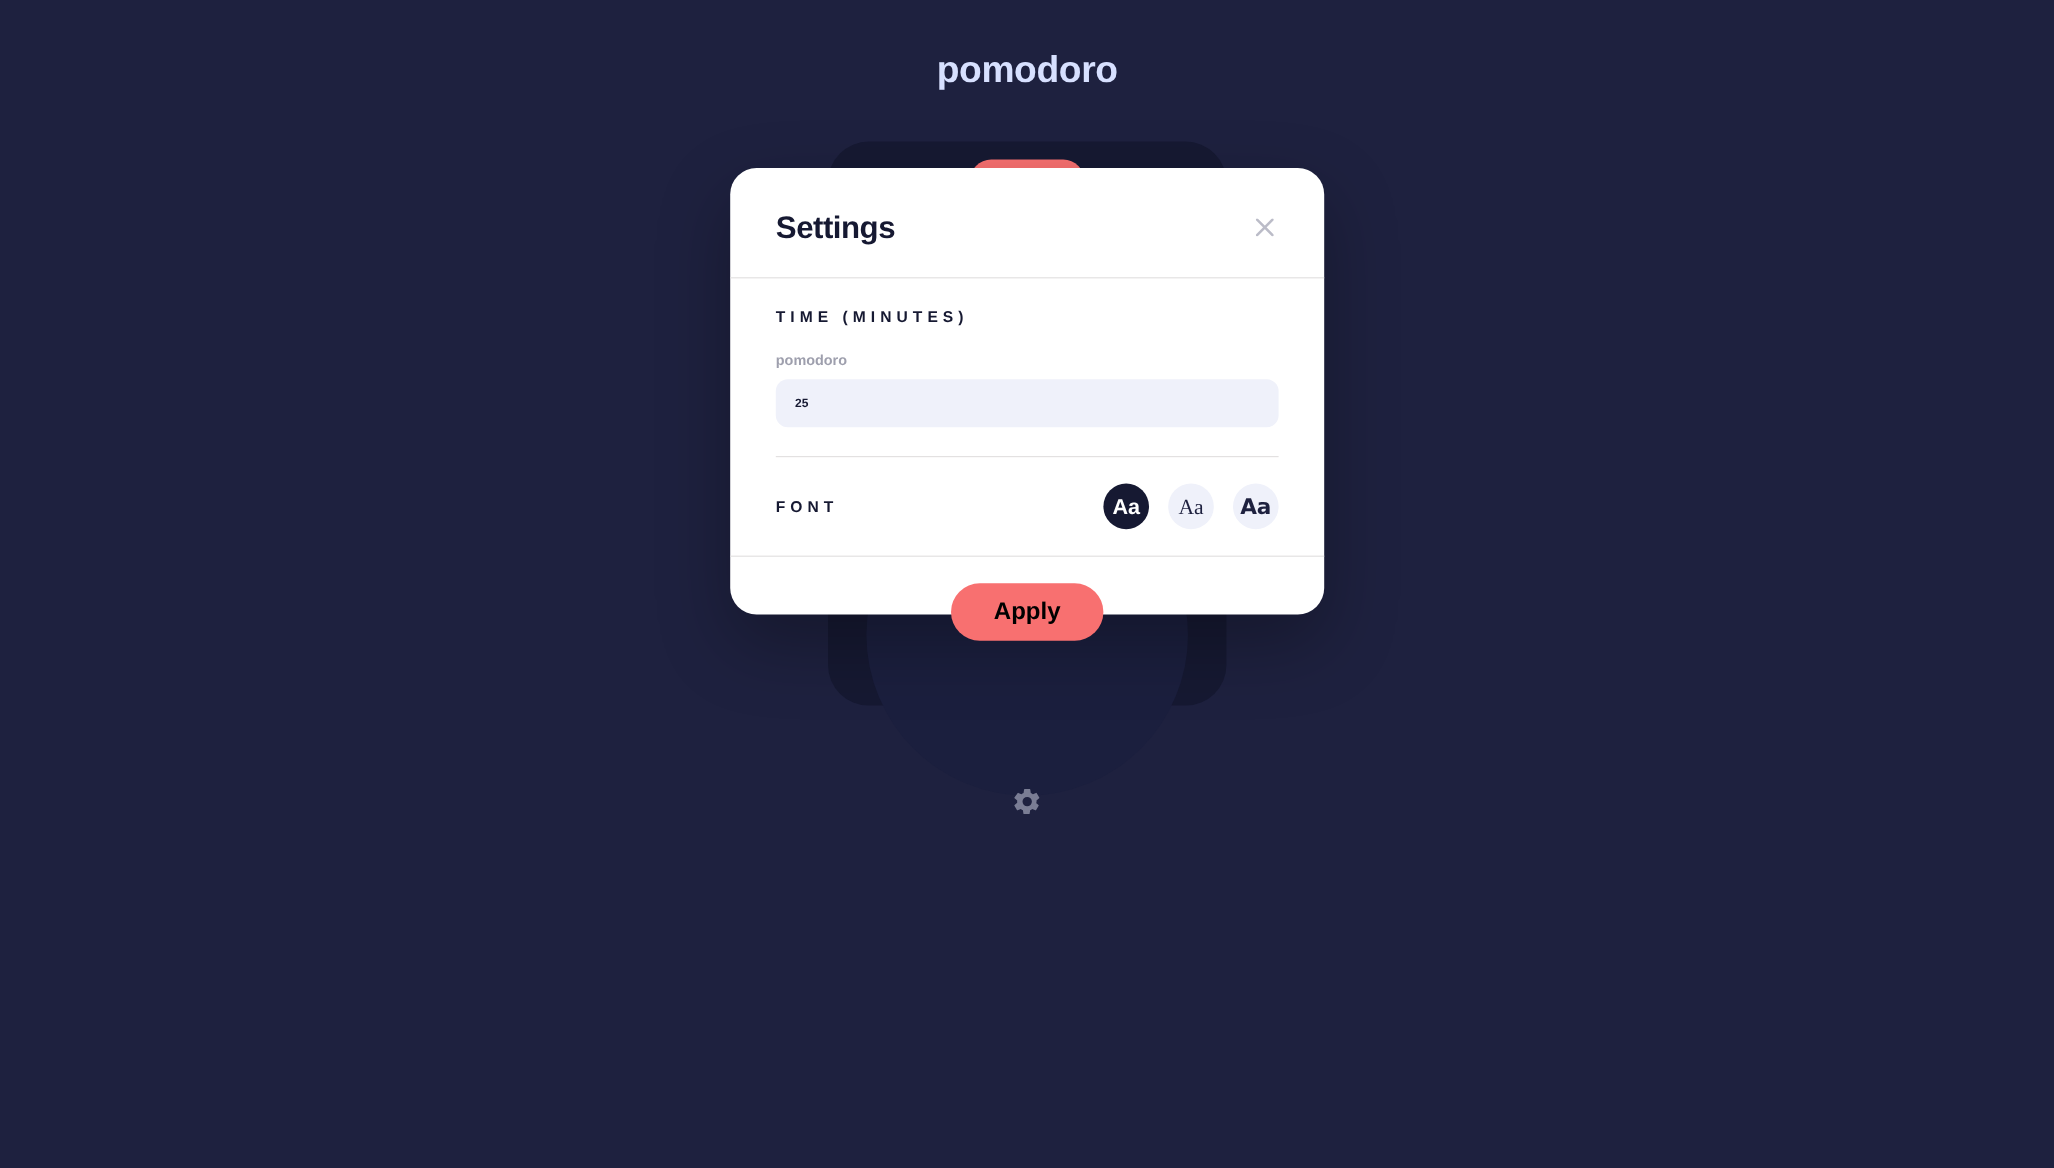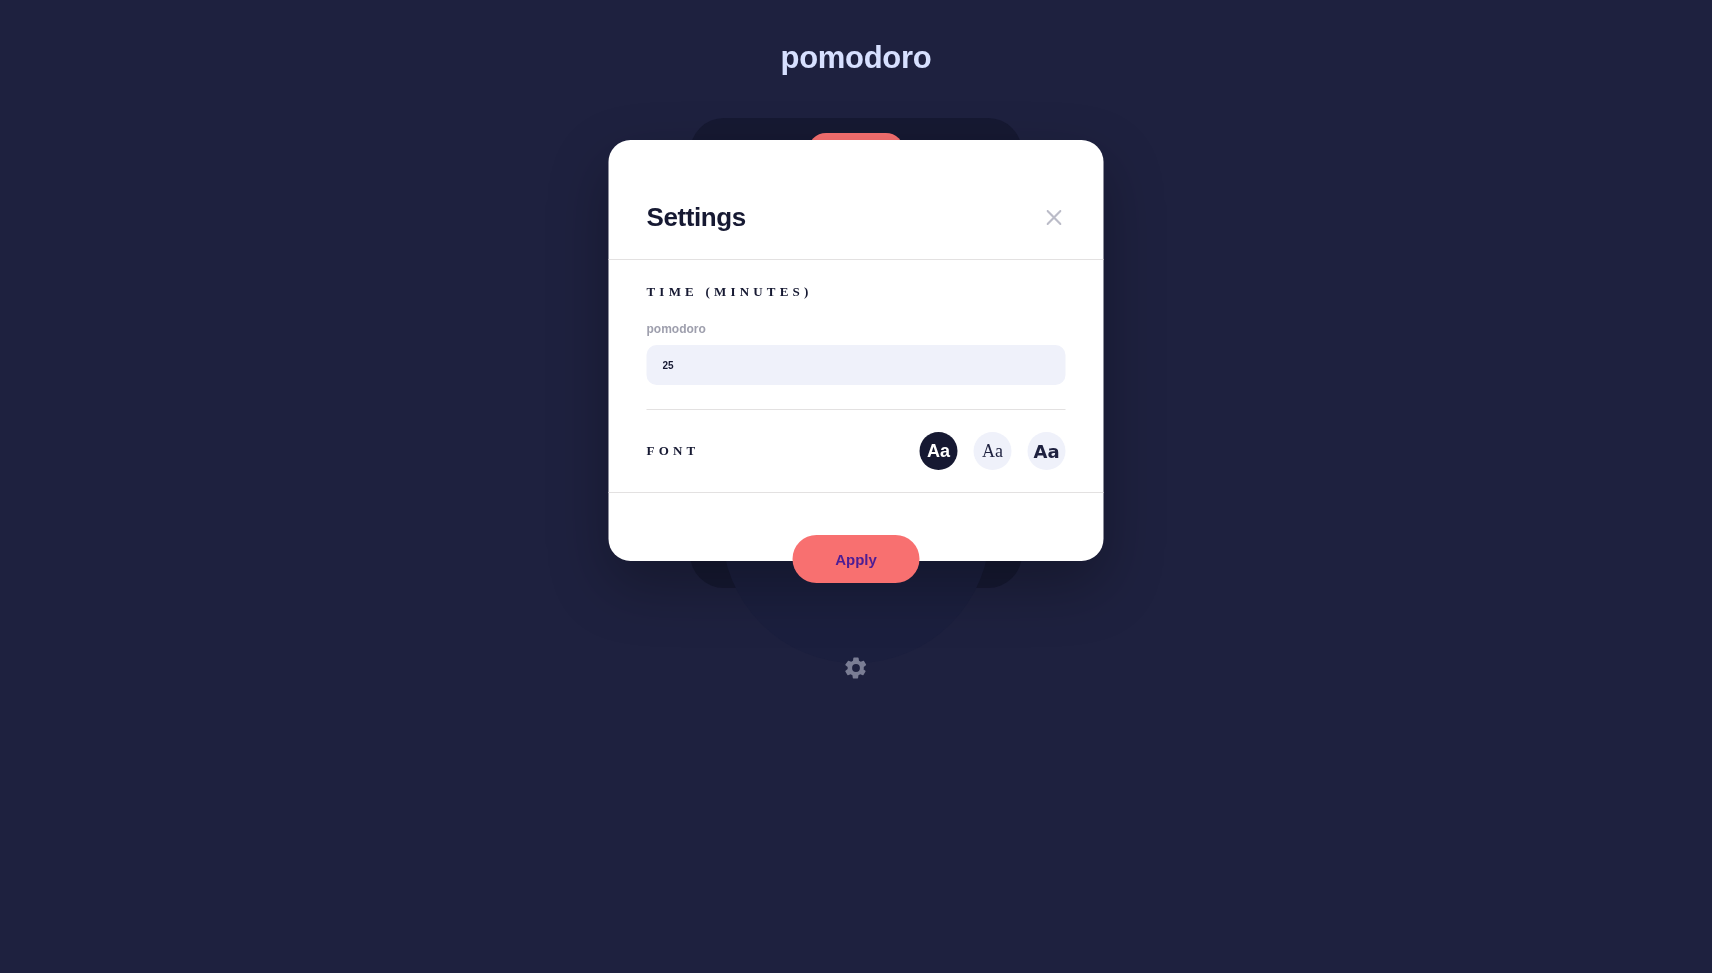--- a/index.html
+++ b/index.html
@@ -94,21 +94,20 @@
     box-shadow: 0 24px 60px rgba(0,0,0,0.28);
     z-index: 10;
   }
 
   #modal-header {
     display: flex;
     align-items: center;
     justify-content: space-between;
     padding: 34px 38px 26px 38px;
     border-bottom: 1px solid #E3E1E1;
-    margin-top: 28px;
   }
 
   #modal-title {
     font-size: 26px;
     font-weight: 700;
     color: #161932;
     letter-spacing: -0.4px;
   }
 
   #close-button {
@@ -120,21 +119,20 @@
     opacity: 0.55;
   }
   #close-button svg { width: 15px; height: 15px; display: block; }
 
   .section-label {
     font-size: 13px;
     font-weight: 700;
     letter-spacing: 4.2px;
     color: #161932;
     text-transform: uppercase;
-    font-family: Liberation Serif, serif;
   }
 
   
   #time-section {
     padding: 24px 38px 0 38px;
   }
 
   #time-inputs {
     display: flex;
     gap: 20px;
@@ -219,28 +217,27 @@
     display: flex;
     justify-content: center;
   }
 
   #apply-button {
     position: relative;
     top: 22px;
     width: 127px;
     height: 48px;
     background: #F87070;
-    color: #4c1d95;
+    color: #000000;
     border: none;
     border-radius: 26px;
     font-family: "Liberation Sans", sans-serif;
-    font-size: 15px;
-    font-weight: 700;
-    cursor: pointer;
-    margin-top: 20px;
+    font-size: 20px;
+    font-weight: 700;
+    cursor: pointer;
   }
 </style>
 </head>
 <body>
 
 <div id="app-background">
 
   <div id="app-title">pomodoro</div>
 
   <div id="timer-card"></div>

